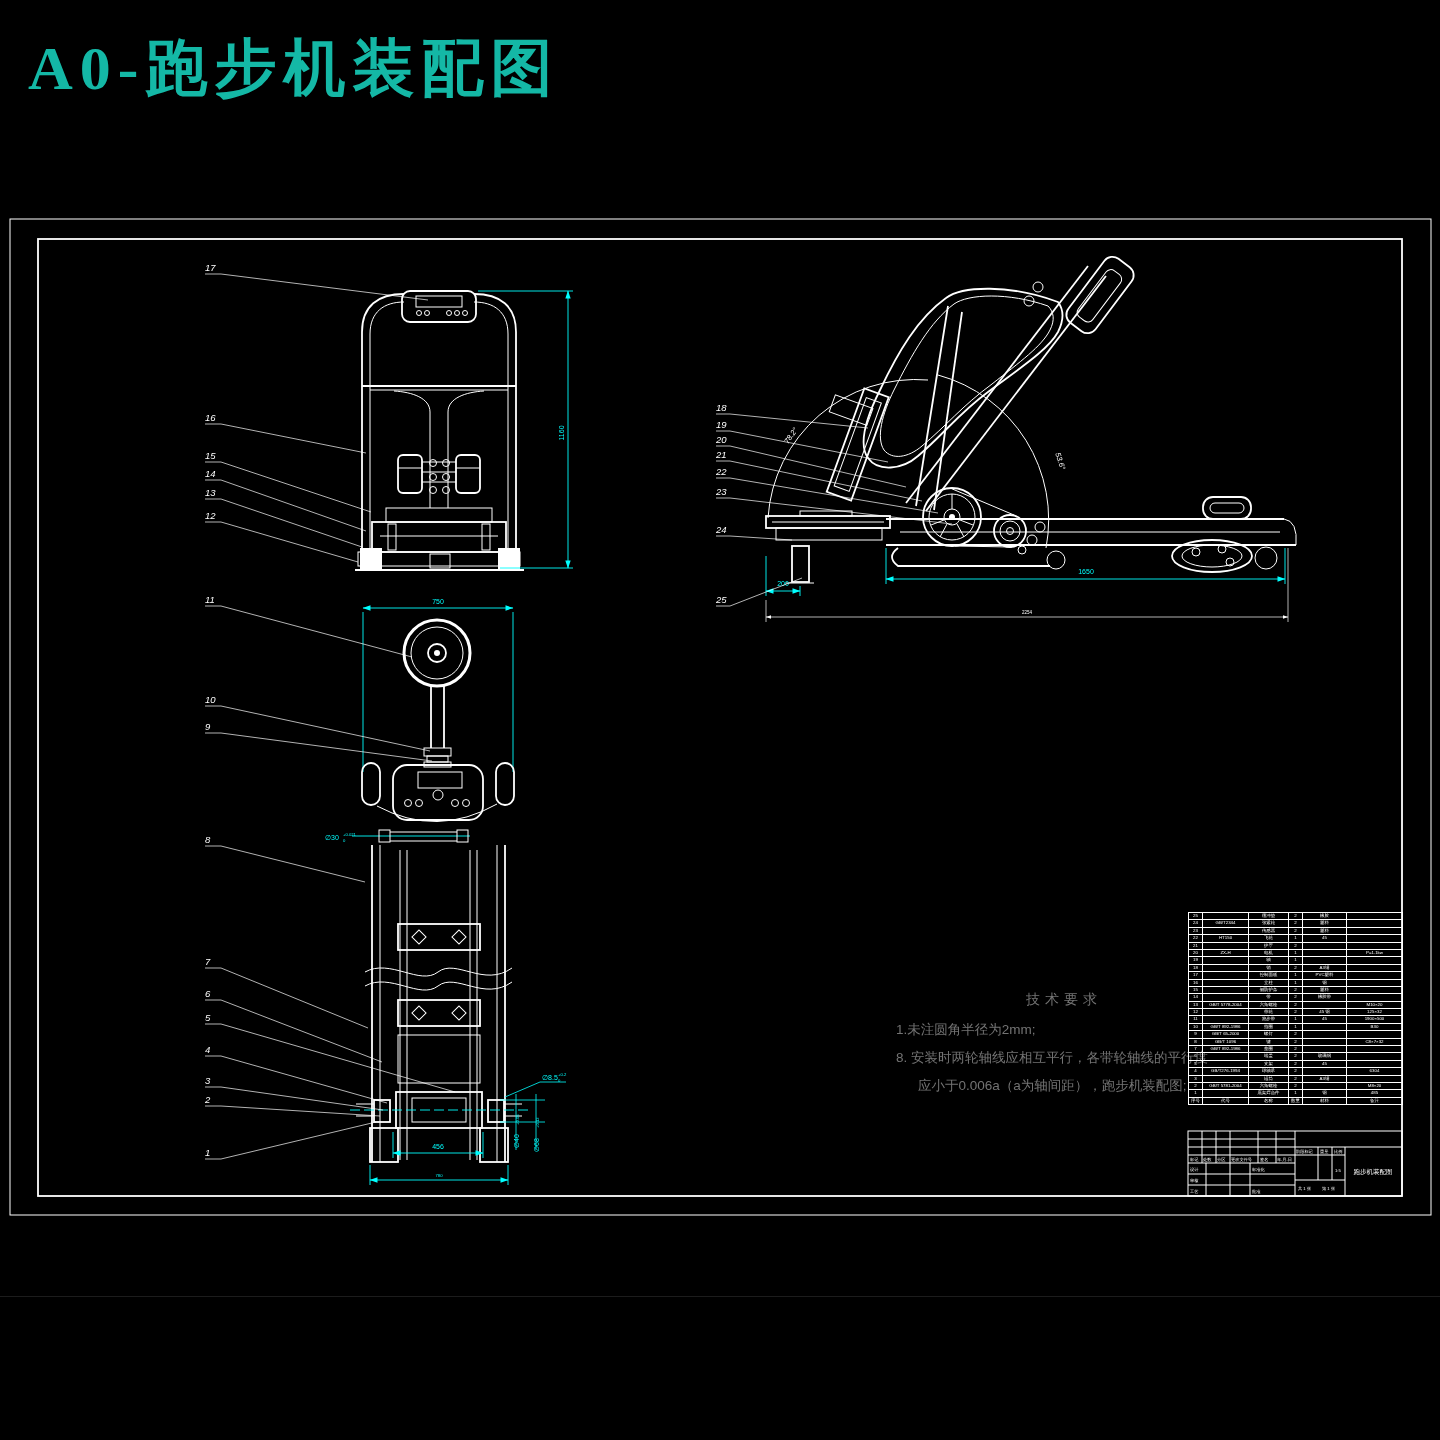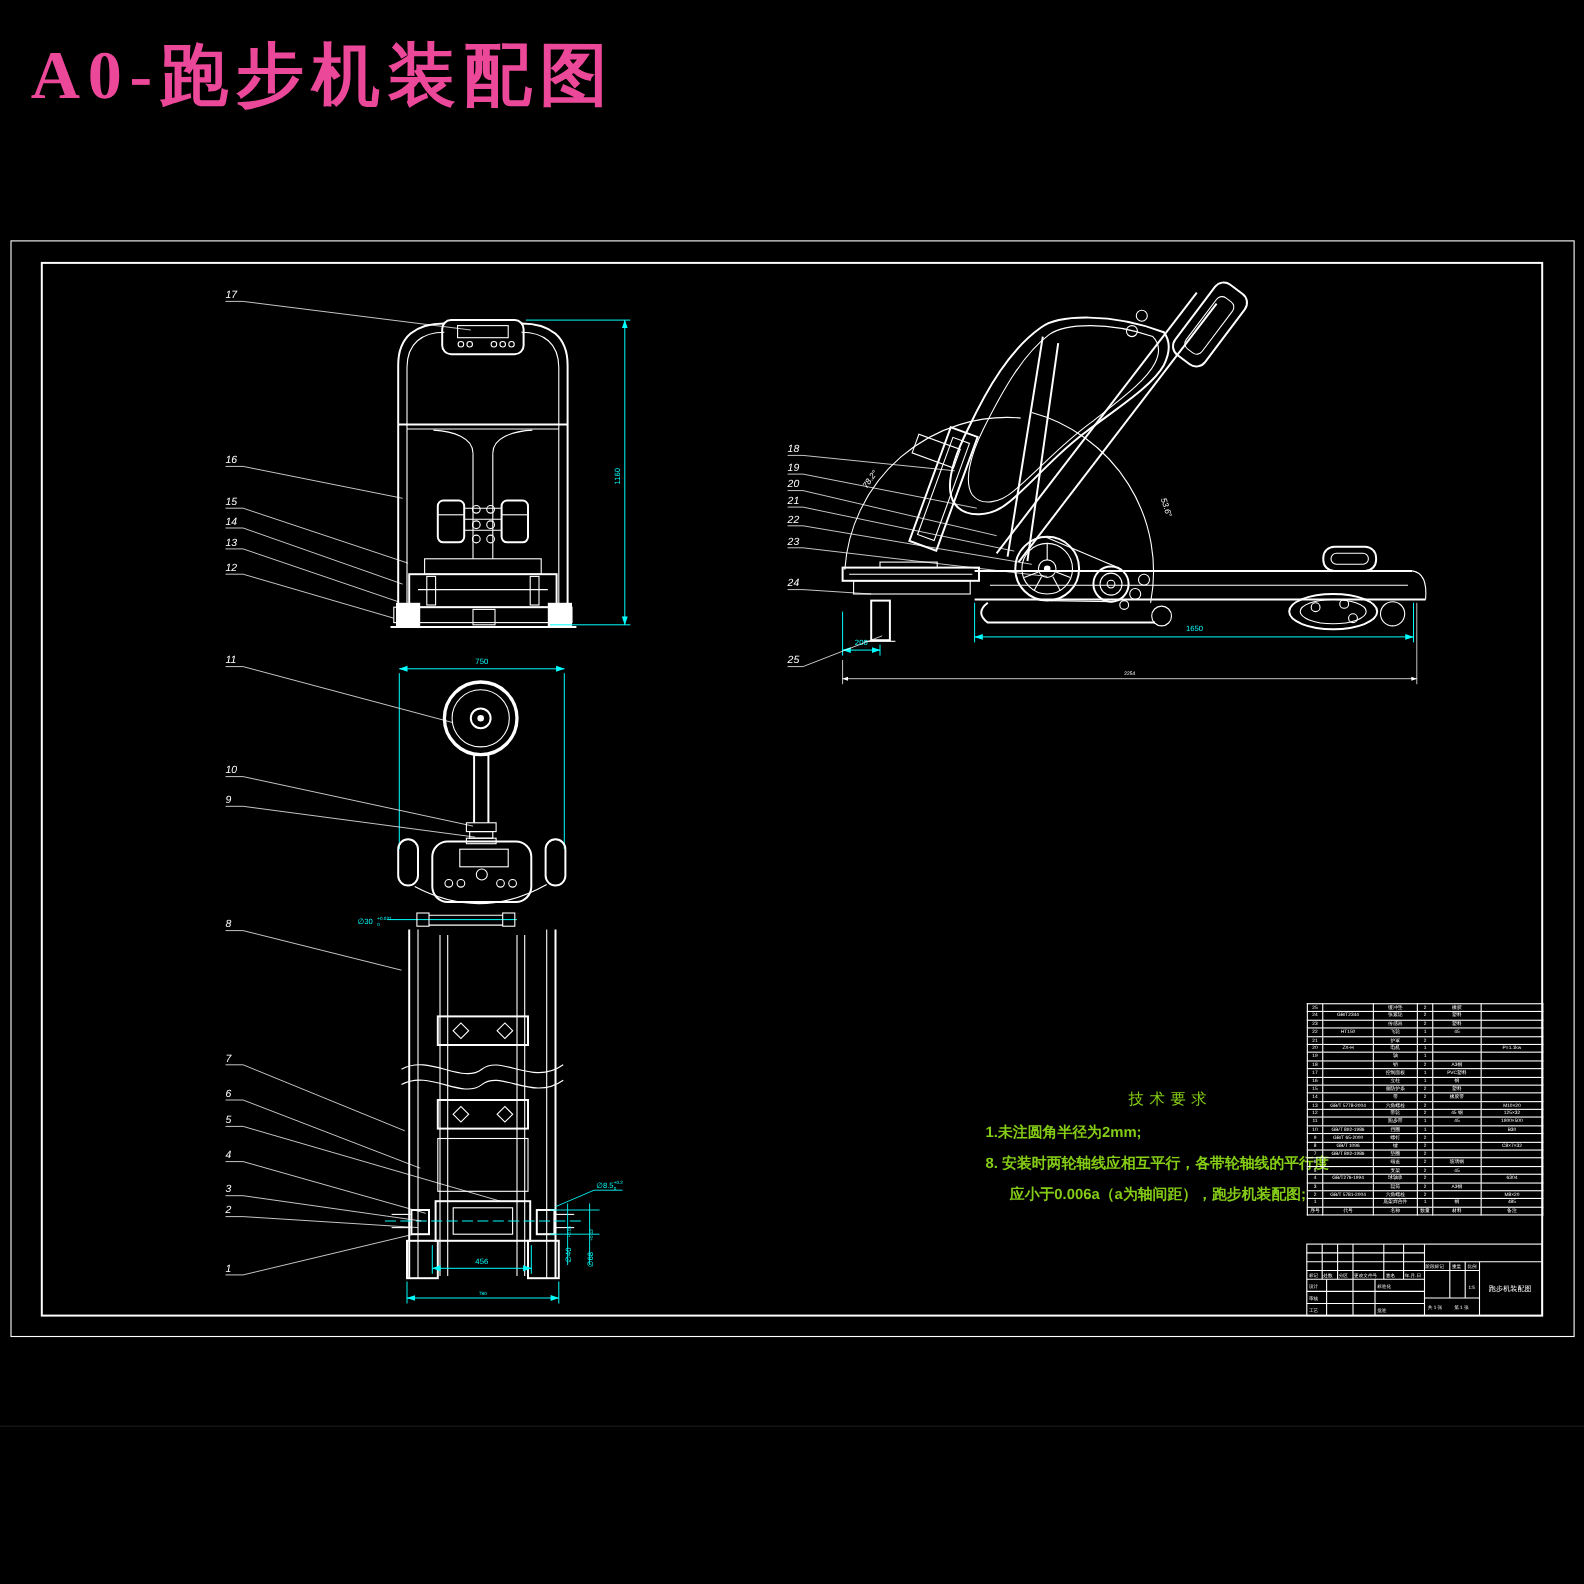--- a/index.html
+++ b/index.html
@@ -1,39 +1,39 @@
 <!DOCTYPE html>
 <html><head>
 <meta charset="utf-8">
 <style>
   html,body{margin:0;padding:0;width:1440px;height:1440px;background:#000;overflow:hidden;}
   body{font-family:"Liberation Sans",sans-serif;}
-  .page-title{position:absolute;left:28px;top:26px;color:#ec4899;
+  .page-title{position:absolute;left:28px;top:26px;color:#14b8a6;
     font-family:"Liberation Serif","DejaVu Serif",serif;font-weight:600;
     font-size:62px;letter-spacing:7px;white-space:nowrap;}
   svg{position:absolute;left:0;top:0;}
   
   .w {fill:none;stroke:#fff;stroke-width:1;}
   .w2{fill:none;stroke:#fff;stroke-width:1.8;}
   .wsolid{fill:#fff;stroke:none;}
   .lead{fill:none;stroke:#fff;stroke-width:0.7;}
   .c {fill:none;stroke:#00ffff;stroke-width:0.9;}
   .cl{fill:none;stroke:#00ffff;stroke-width:0.8;}
   text{font-family:"Liberation Sans",sans-serif;}
   .num{fill:#fff;font-size:9.5px;font-style:italic;}
   .ct {fill:#00ffff;font-size:7px;}
   .ct2{fill:#00ffff;font-size:4.2px;}
   .wt {fill:#fff;font-size:7.5px;font-style:italic;}
   .wt2{fill:#fff;font-size:4.5px;}
   .tb {fill:#fff;font-size:4.2px;}
   .tb6{fill:#fff;font-size:6.5px;}
   
-  .techreq{position:absolute;left:896px;top:991px;width:336px;color:#84cc16;font-size:13.5px;}
+  .techreq{position:absolute;left:896px;top:991px;width:336px;color:#737373;font-size:13.5px;}
   .tr-title{text-align:center;letter-spacing:5px;margin-bottom:12px;font-size:14px;}
-  .tr-line{margin-bottom:10px;white-space:nowrap;font-weight:bold;}
+  .tr-line{margin-bottom:10px;white-space:nowrap;}
   .tr-indent{padding-left:22px;}
   
   .bom{position:absolute;left:1188px;top:912px;width:214px;border-collapse:collapse;
     table-layout:fixed;color:#fff;font-size:4.4px;line-height:1;}
   .bom td{border:1px solid #fff;height:6.4px;padding:0 1px;overflow:hidden;
     white-space:nowrap;text-align:center;}
   .bot-strip{position:absolute;left:0;top:1296px;width:1440px;height:1px;background:#1c1c1c;}
 </style>
 </head>
 <body>

